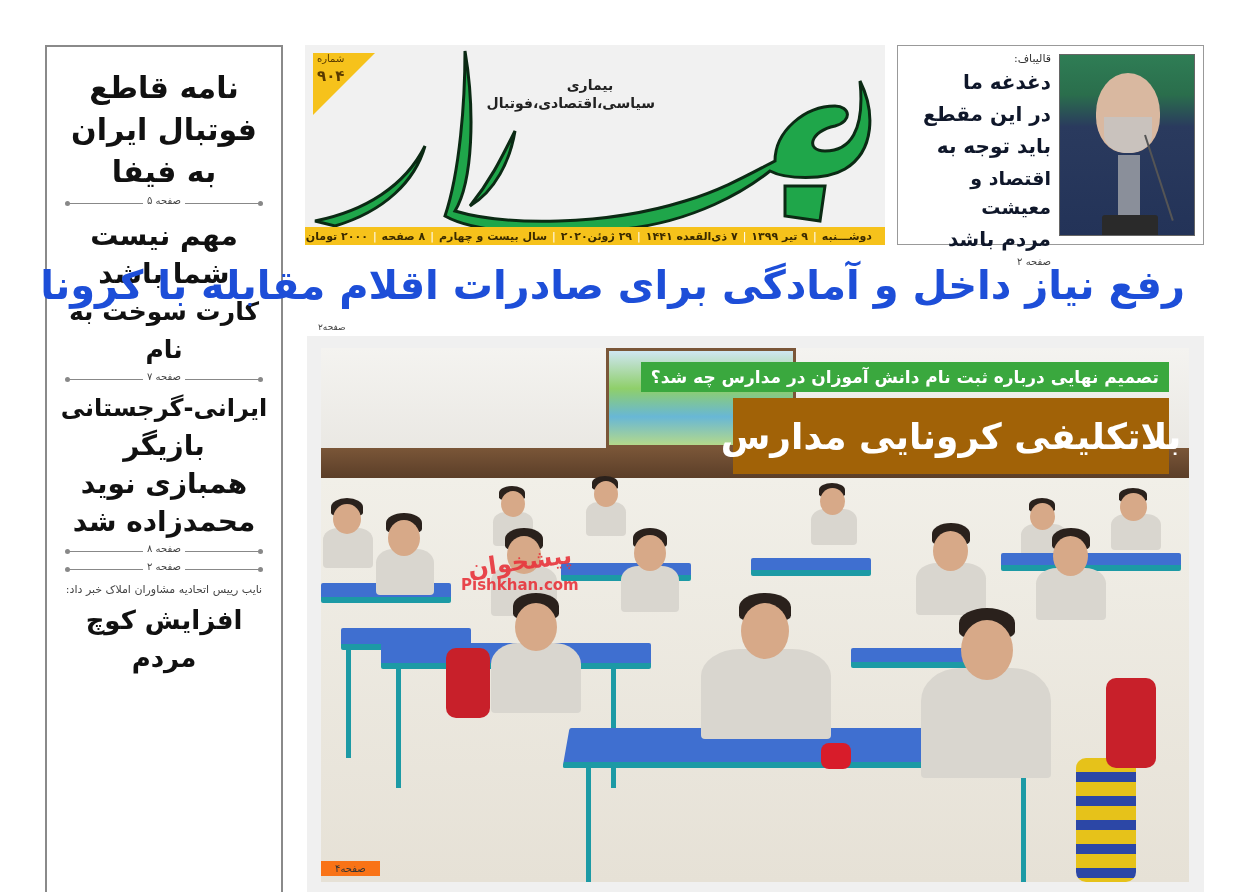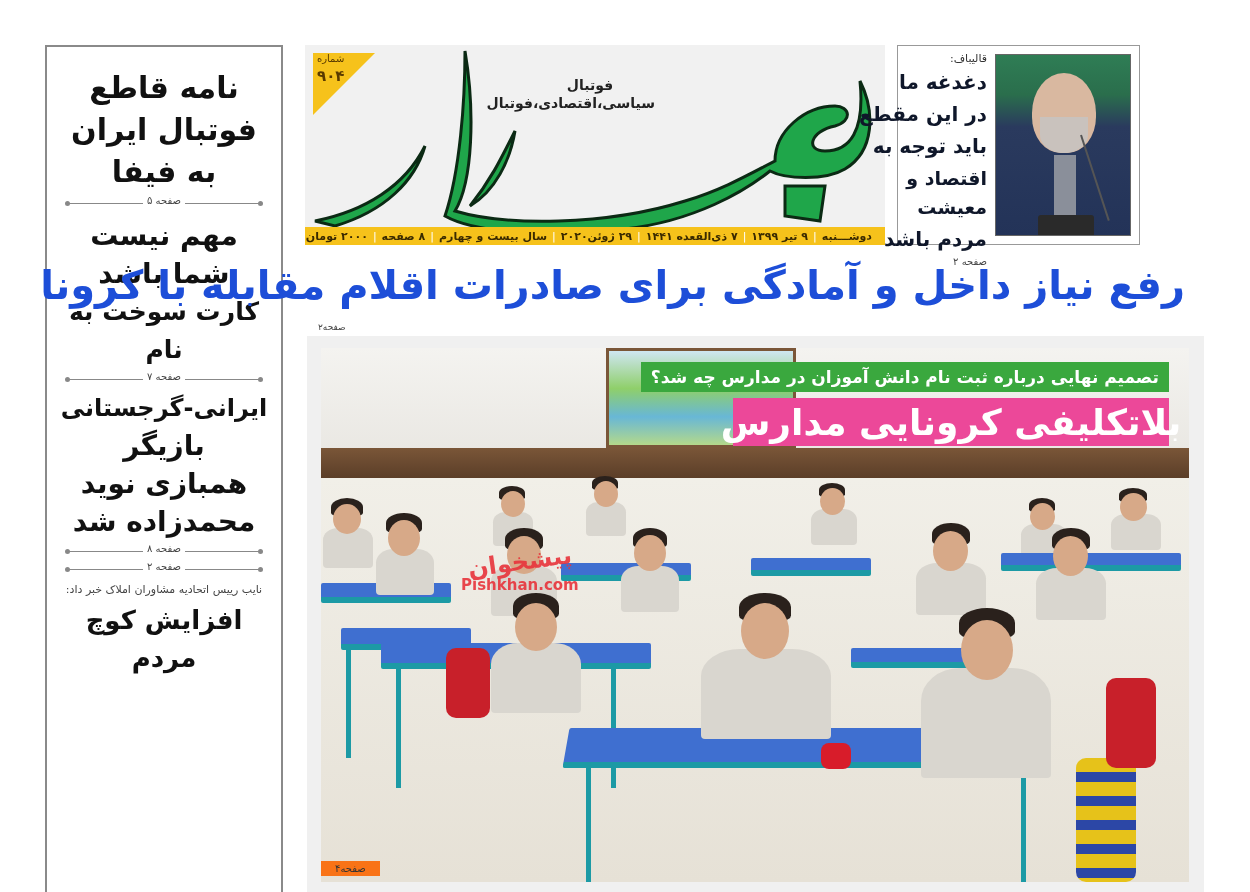--- a/index.html
+++ b/index.html
@@ -44,21 +44,21 @@
     .dateline {
       position: absolute; left: 0; bottom: 0; width: 580px; height: 18px;
       background: #f6c21b; direction: rtl; font-size: 11px; font-weight: bold; color: #3a2a00;
       display: flex; align-items: center; padding: 0 8px; gap: 0; white-space: nowrap;
     }
     .dateline span.item { padding: 0 5px; }
     .dateline span.sep { color: #fff; font-weight: normal; }
 
     
     .teaser {
-      position: absolute; left: 897px; top: 45px; width: 243px; height: 200px;
+      position: absolute; left: 897px; top: 45px; width: 307px; height: 200px;
       border: 1px solid #999; background: #fff;
     }
     .teaser-photo {
       position: absolute; right: 8px; top: 8px; width: 136px; height: 182px;
       background: linear-gradient(180deg, #2f7d55 0%, #2a6e4c 22%, #2a3a5e 40%, #233358 100%);
       overflow: hidden; border: 1px solid #666;
     }
     .teaser-photo .face { position: absolute; left: 36px; top: 18px; width: 64px; height: 80px; border-radius: 50% 50% 45% 45%; background: #d9b8a0; }
     .teaser-photo .beard { position: absolute; left: 44px; top: 62px; width: 48px; height: 36px; border-radius: 0 0 50% 50%; background: #c9c2bd; }
     .teaser-photo .shirt { position: absolute; left: 58px; top: 100px; width: 22px; height: 90px; background: #8a8f9a; }
@@ -94,21 +94,21 @@
     .kid .head { position: absolute; border-radius: 50%; background: #d7a988; }
     .kid .hair { position: absolute; border-radius: 50% 50% 20% 20%; background: #2a211c; }
     .kid .body { position: absolute; border-radius: 30% 30% 4px 4px; background: #d9d6cf; }
     .bag { position: absolute; border-radius: 10px; }
 
     .badge-green {
       position: absolute; right: 20px; top: 14px; height: 30px; background: #3aa83e; color: #fff;
       direction: rtl; font-size: 17px; font-weight: bold; padding: 0 10px; display: flex; align-items: center; white-space: nowrap;
     }
     .badge-red {
-      position: absolute; right: 20px; top: 50px; height: 48px; width: 436px; background: #ec4899; color: #fff;
+      position: absolute; right: 20px; top: 50px; height: 76px; width: 436px; background: #a16207; color: #fff;
       direction: rtl; font-size: 36px; font-weight: 900; display: flex; align-items: center; justify-content: center; white-space: nowrap; letter-spacing: -0.5px;
     }
     .watermark { position: absolute; left: 140px; top: 200px; color: #e8343b; font-size: 15px; font-weight: bold; opacity: 0.9; }
     .watermark .logo-fa { font-size: 24px; font-weight: 900; display: block; text-align: center; transform: rotate(-8deg); direction: rtl; }
     .photo-page { position: absolute; left: 0px; bottom: 6px; background: #f97316; padding: 2px 14px; font-size: 10px; color: #333; direction: rtl; }
   </style>
 </head>
 <body>
 
 <div class="left-col">
@@ -175,21 +175,21 @@
       <path d="M10 210 C 60 200, 100 175, 120 135 C 110 170, 80 200, 30 215 Z"></path>
       <path d="M160 40 C 170 100, 168 170, 150 200 C 200 215, 300 215, 380 190 C 420 178, 450 160, 470 150 C 470 120, 500 95, 530 95 C 545 95, 548 110, 530 115 C 505 120, 500 140, 520 140 C 545 140, 560 120, 555 70 C 570 100, 570 140, 540 158 C 520 170, 480 168, 465 160 C 440 180, 390 210, 320 218 C 240 226, 170 222, 140 205 C 155 160, 160 90, 160 40 Z"></path>
       <path d="M480 175 L 520 175 L 515 210 L 480 205 Z"></path>
       <path d="M210 120 C 205 150, 190 180, 165 195 C 185 170, 195 150, 210 120 Z"></path>
     </g>
   </svg>
   <div class="issue-tri"></div>
   <div class="issue-label">شماره</div>
   <div class="issue-num">۹۰۴</div>
   <div class="tagline">
-    <div class="t1">فوتبال</div>
+    <div class="t1">بیماری</div>
     <div class="t2">سیاسی،اقتصادی،فوتبال</div>
   </div>
   <div class="dateline">
     <span class="item">دوشـــنبه</span>
       <span class="sep">|</span>
     <span class="item">۹ تیر ۱۳۹۹</span>
       <span class="sep">|</span>
     <span class="item">۷ ذی‌القعده ۱۴۴۱</span>
       <span class="sep">|</span>
     <span class="item">۲۹ ژوئن۲۰۲۰</span>

